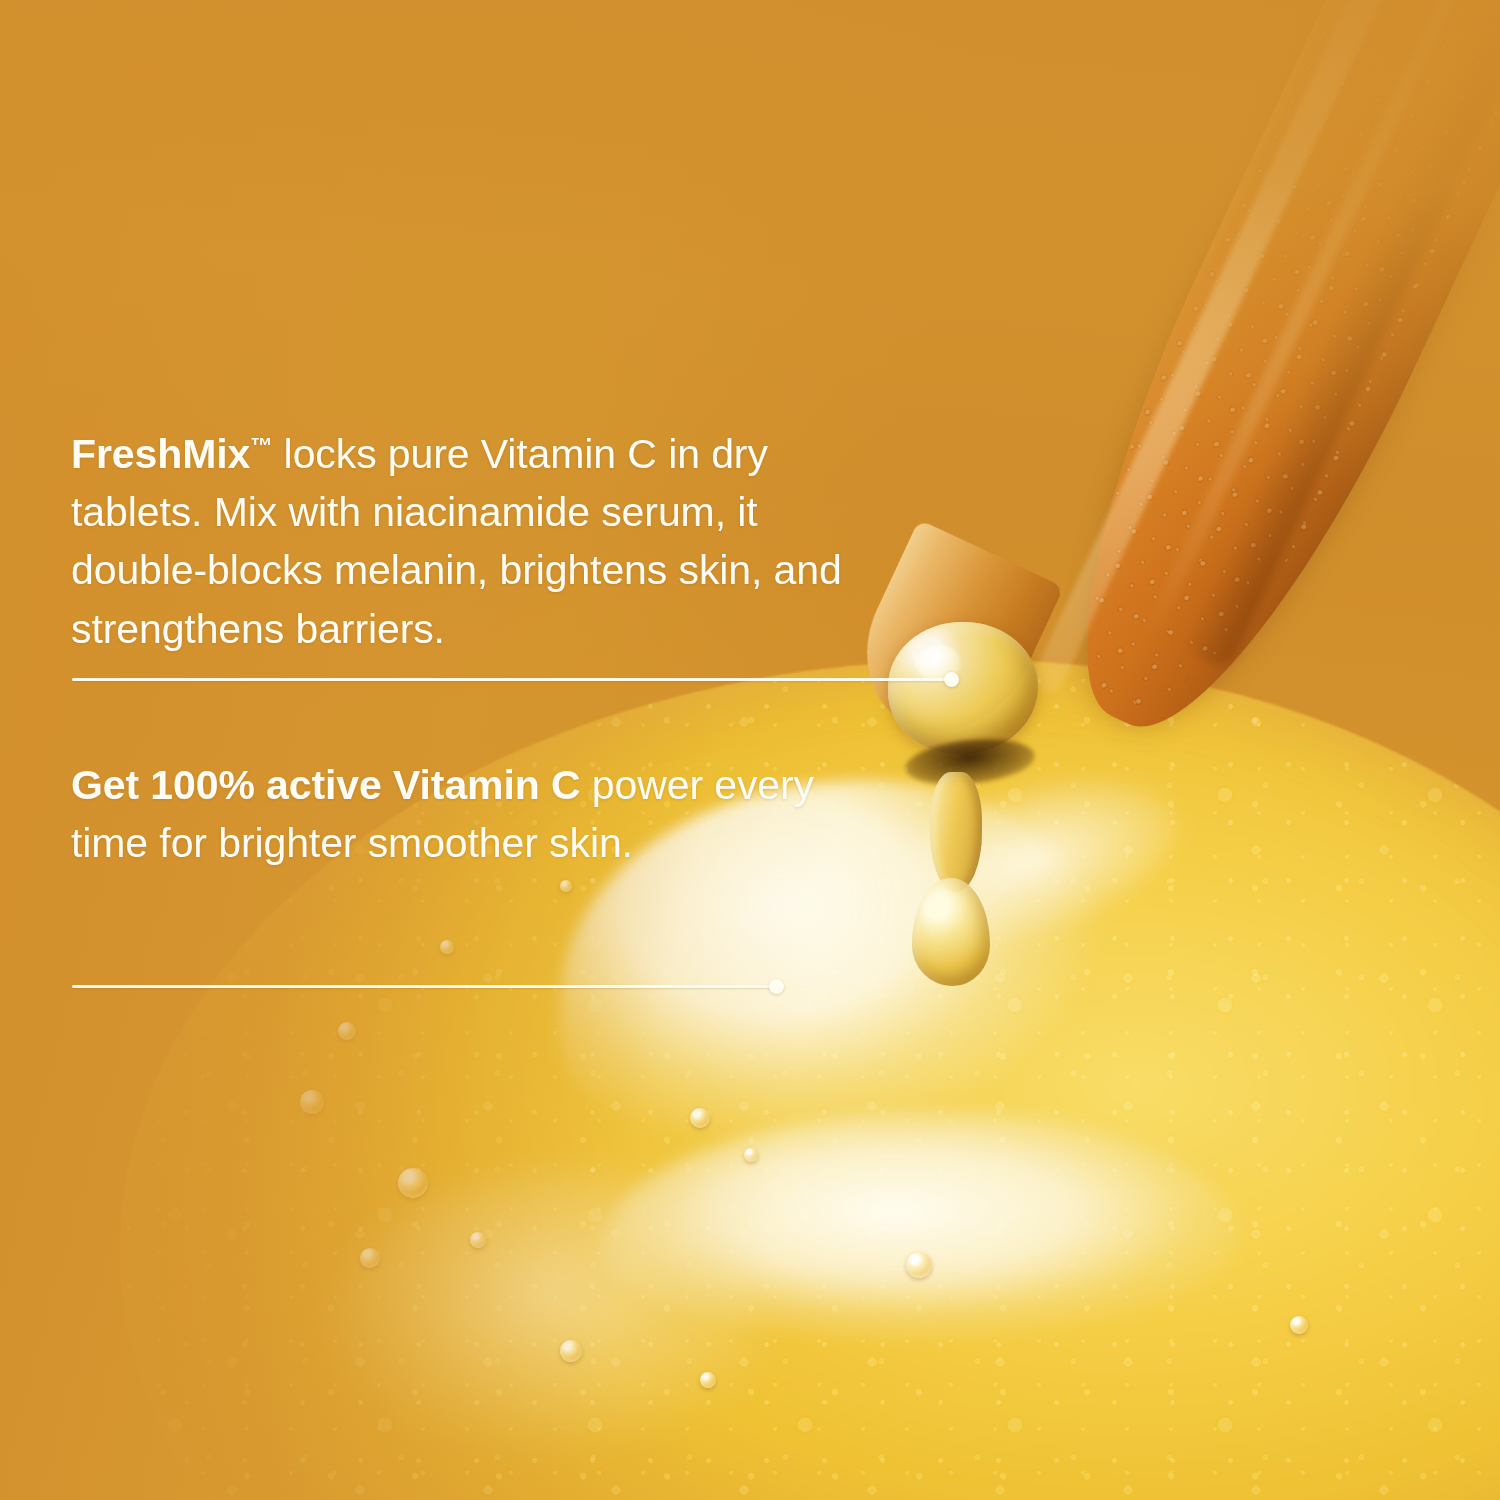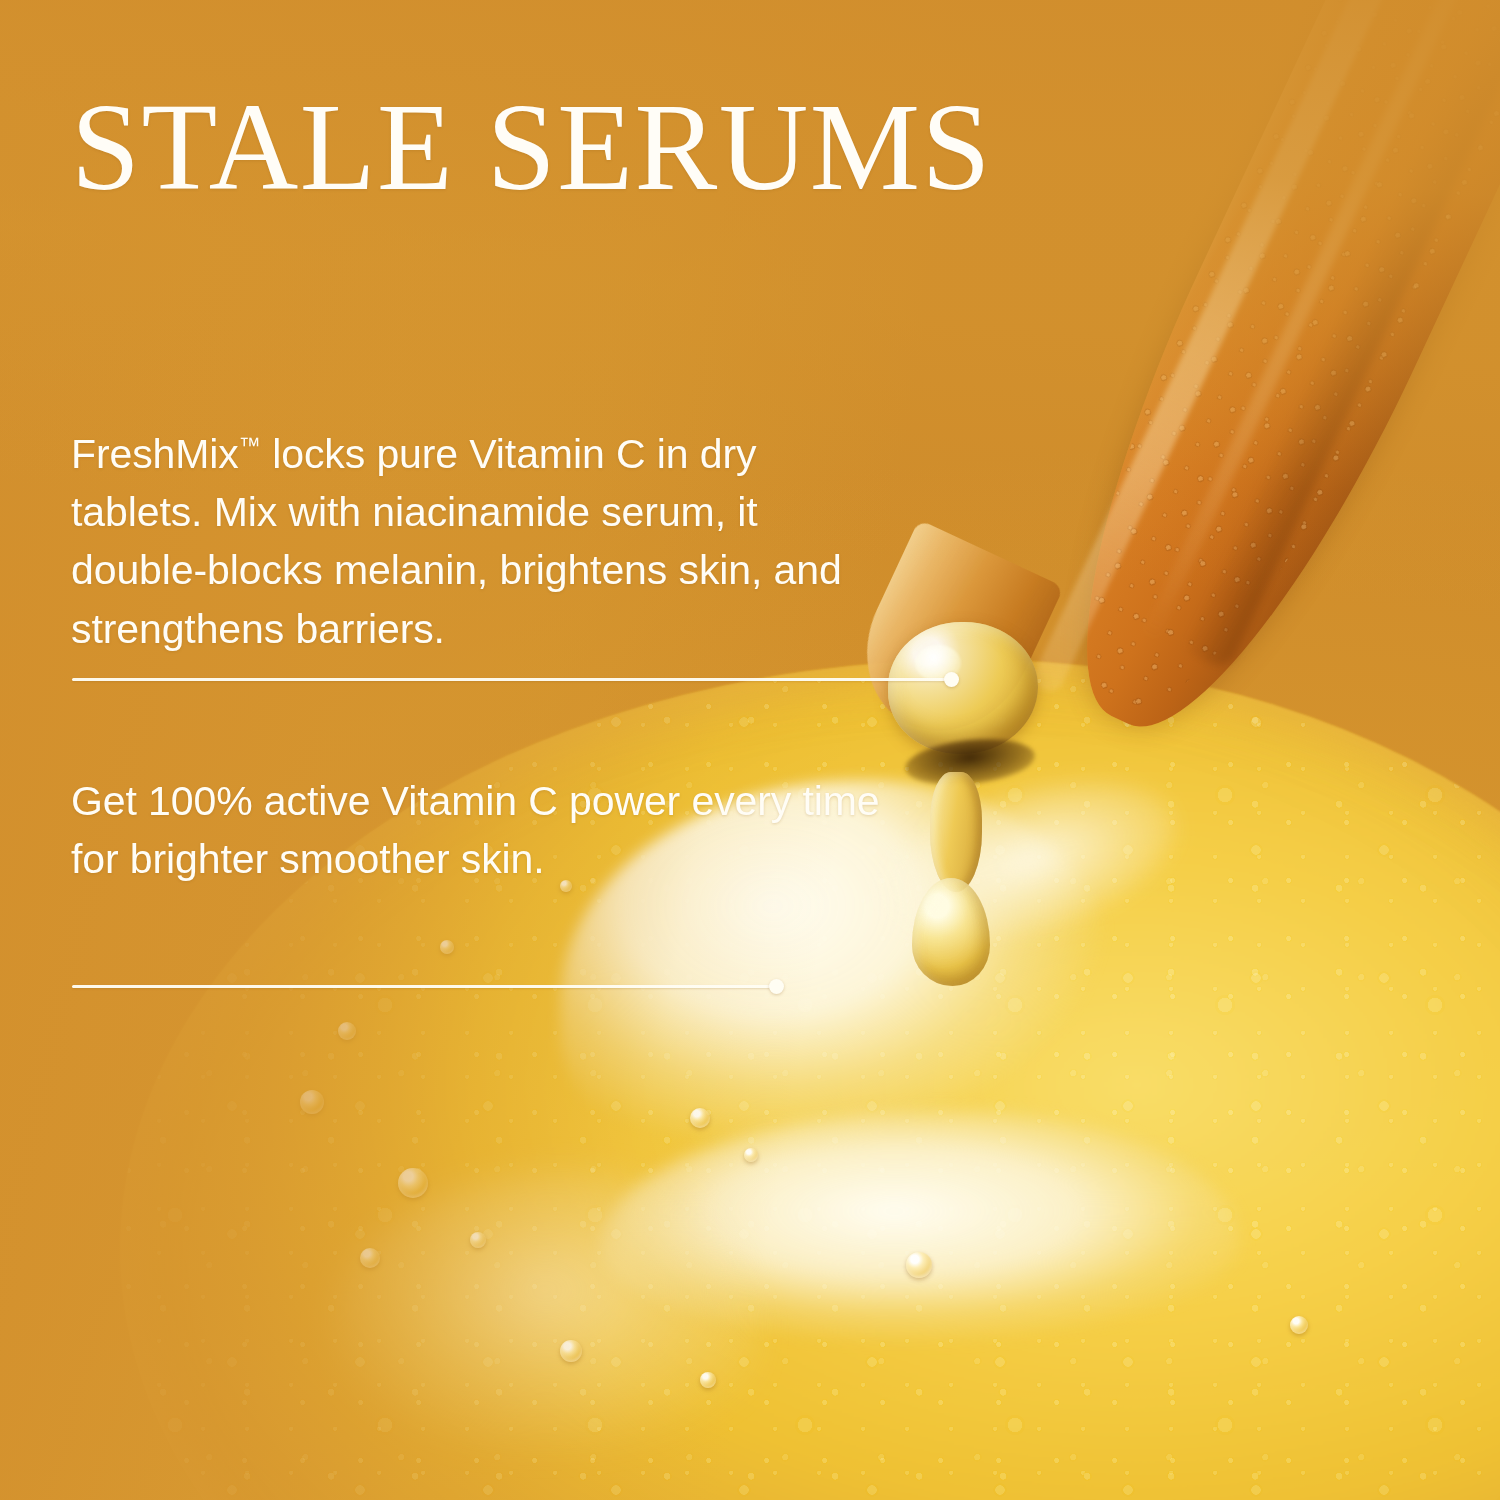--- a/index.html
+++ b/index.html
@@ -293,33 +293,33 @@
   }
   .headline .l { display:block; white-space:nowrap; }
 
   .block {
     position:absolute;
     left:71px;
     width:900px;
     color:#fffdf6;
   }
   .block-1 { top:425px; }
-  .block-2 { top:772px; }
+  .block-2 { top:756px; }
 
   .btext {
     font-family:"Liberation Sans", sans-serif;
     font-weight:400;
     font-size:41px;
     line-height:1.42;
     letter-spacing:-.1px;
     color:#fffdf6;
     text-shadow:0 1px 3px rgba(130,80,16,.20);
     max-width:810px;
   }
-  .btext .b { font-weight:400; }
+  .btext .b { font-weight:700; }
   .btext sup {
     font-size:.54em;
     vertical-align:super;
     font-weight:700;
     letter-spacing:0;
   }
 
   .rule {
     position:absolute;
     height:3px;
@@ -389,21 +389,20 @@
     <div class="bead-spec"></div>
     <div class="bead-dark"></div>
     <div class="neck"></div>
     <div class="falling-drop"></div>
 
     <div class="vignette-left"></div>
     <div class="vignette-top"></div>
   </div>
 
   <h1 class="headline">
-    <span class="l">STALE SERUMS</span>
   </h1>
 
   <div class="block block-1">
     <p class="btext"><span class="b">FreshMix</span><sup class="b">™</sup><span> locks pure Vitamin C in dry tablets. Mix with niacinamide serum, it double-blocks melanin, brightens skin, and strengthens barriers.</span></p>
   </div>
   <div class="rule rule-1"></div>
   <div class="rule-dot dot-1"></div>
 
   <div class="block block-2">
     <p class="btext"><span class="b">Get 100% active Vitamin C</span><span> power every time for brighter smoother skin.</span></p>

